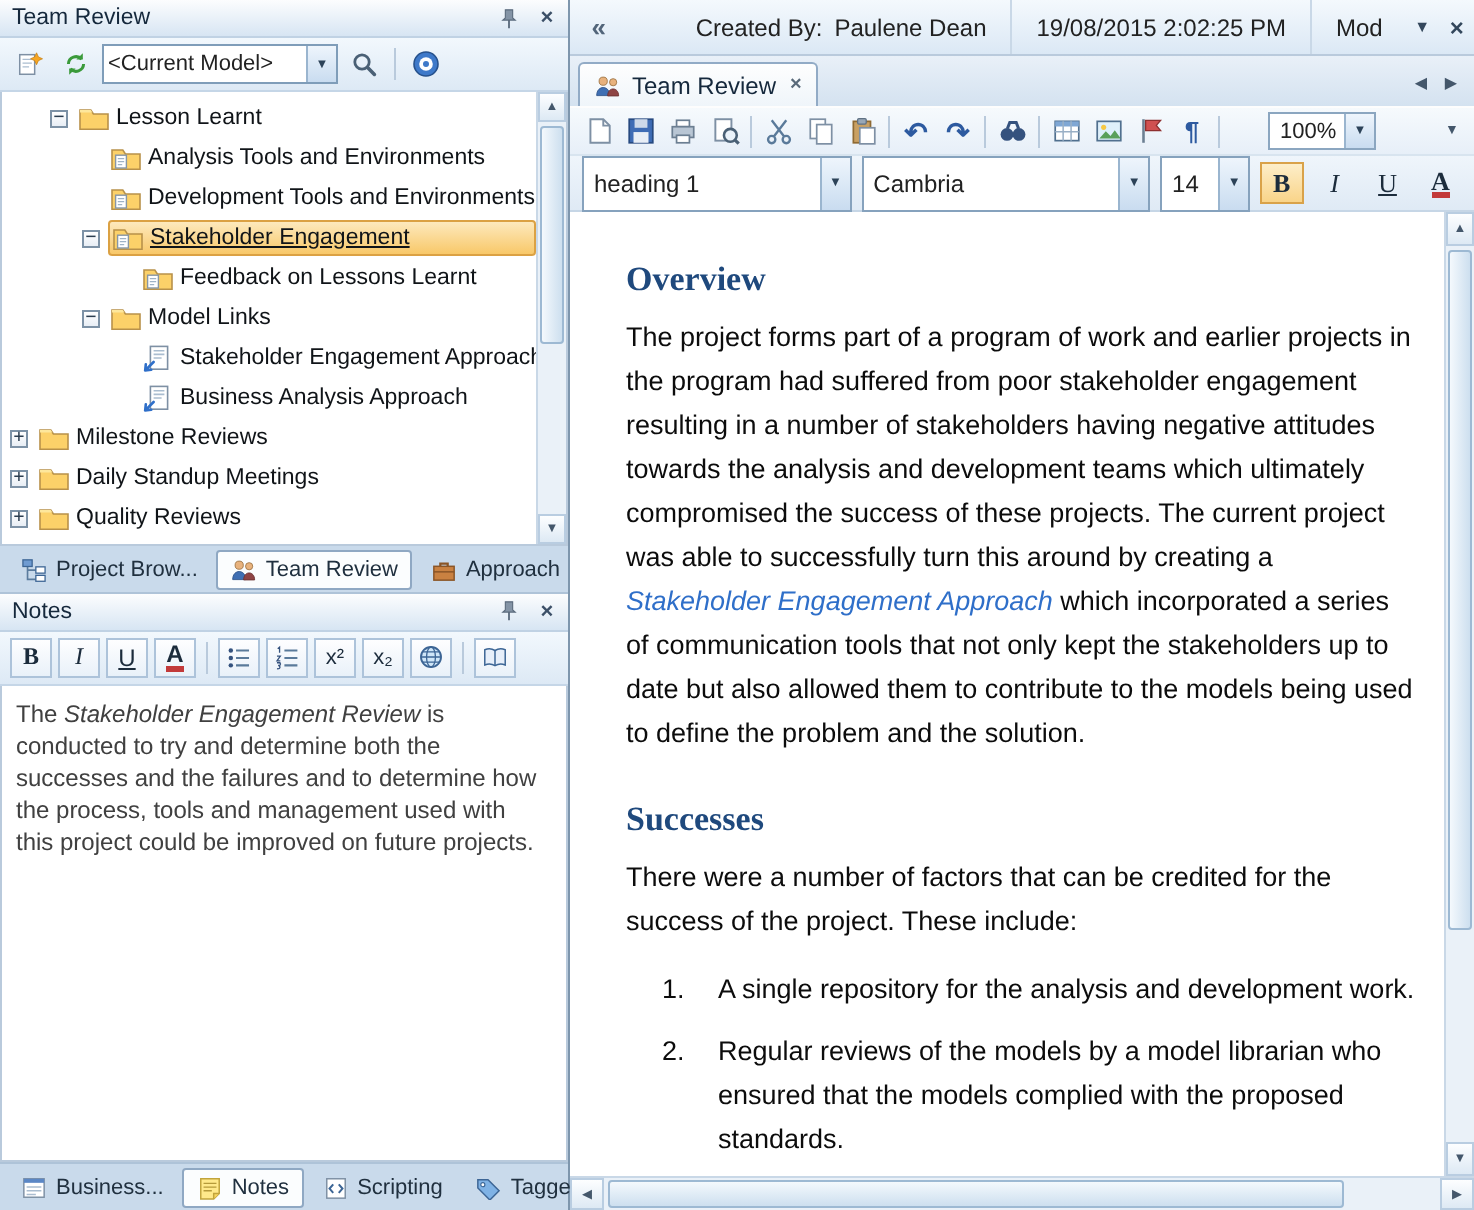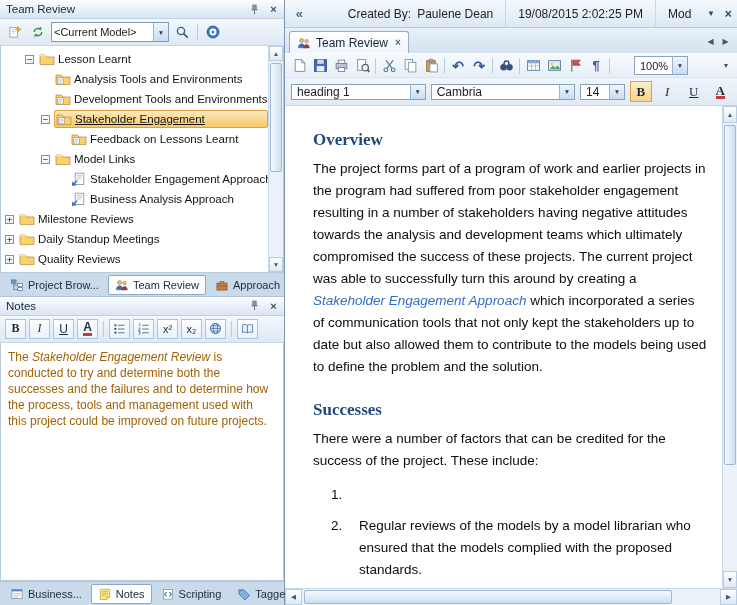--- a/index.html
+++ b/index.html
@@ -49,21 +49,21 @@
 
   .nbtn{min-width:21px;height:20px;padding:0 2px;border:1px solid #adc3da;background:linear-gradient(#fefeff,#e9f1f9);
     display:flex;align-items:center;justify-content:center;font-size:12px;color:#1c2c3c;}
   .gB{font-family:"Liberation Serif",serif;font-weight:bold;}
   .gI{font-family:"Liberation Serif",serif;font-style:italic;}
   .gU{text-decoration:underline;}
   .gA{border-bottom:3px solid #c23a3a;line-height:11px;font-weight:bold;}
   .gSS{font-size:11px;}
   .s13{width:13px;height:13px;} .s14{width:14px;height:14px;} .s15{width:15px;height:15px;}
   .notes-body{flex:1;background:#fff;border:1px solid #b9cadc;border-top:none;padding:6px 10px 6px 7px;
-    font-size:12px;line-height:16px;color:#a16207;overflow:hidden;}
+    font-size:12px;line-height:16px;color:#404040;overflow:hidden;}
 
   
   .right{flex:1;min-width:0;display:flex;flex-direction:column;background:#eef4fa;}
   .dhead{height:28px;display:flex;align-items:center;background:linear-gradient(#f4f9fd,#dbe8f5);
     border-bottom:1px solid #b9cadc;font-size:12px;color:#222;}
   .chev{width:30px;text-align:center;color:#52657a;font-size:13px;font-weight:bold;}
   .hseg{height:100%;display:flex;align-items:center;gap:6px;padding:0 12px;border-right:1px solid #c9d8e7;white-space:nowrap;}
   .hseg.first{margin-left:22px;}
   .hseg.noborder{border-right:none;overflow:hidden;}
   .hbtn{width:18px;height:18px;display:flex;align-items:center;justify-content:center;color:#33475c;font-size:8px;}
@@ -78,21 +78,21 @@
   .dtools{height:24px;display:flex;align-items:center;gap:1px;padding:0 4px;
     background:linear-gradient(#f6fafd,#e7eff8);border-bottom:1px solid #d8e4ef;}
   .tbtn{width:20px;height:20px;display:flex;align-items:center;justify-content:center;}
   .arrowg{font-size:14px;color:#2d5aa0;font-weight:bold;}
   .pil{font-size:13px;color:#2d5aa0;font-weight:bold;}
   .zoom{margin-left:21px;height:19px;width:54px;border:1px solid #8ba6c0;background:#fff;display:flex;align-items:center;font-size:11px;padding-left:5px;color:#222;}
   .ovf{margin-left:auto;font-size:7px;color:#44576b;width:14px;text-align:center;}
 
   .fbar{height:28px;display:flex;align-items:center;gap:5px;padding:0 6px;
     background:linear-gradient(#eff5fb,#dfeaf5);border-bottom:1px solid #c6d6e6;}
-  .fcombo{height:16px;background:#fff;border:1px solid #86a2bd;display:flex;align-items:center;padding-left:5px;font-size:12px;color:#222;white-space:nowrap;overflow:hidden;}
+  .fcombo{height:28px;background:#fff;border:1px solid #86a2bd;display:flex;align-items:center;padding-left:5px;font-size:12px;color:#222;white-space:nowrap;overflow:hidden;}
   .fcombo span:first-child{flex:1;overflow:hidden;}
   .w-style{width:138px;} .w-font{width:148px;} .w-size{width:46px;}
   .fbtn{width:22px;height:21px;display:flex;align-items:center;justify-content:center;
     font-family:"Liberation Serif",serif;font-size:13px;color:#1c2c3c;border:1px solid transparent;}
   .fbtn.on{background:linear-gradient(#fdeec9,#f9d489);border-color:#d9a249;}
 
   .docwrap{flex:1;min-height:0;display:flex;background:#fff;}
   .doccol{flex:1;min-width:0;overflow:hidden;padding:24px 14px 0 28px;}
   .dh{font-family:"Liberation Serif",serif;font-weight:bold;color:#1f497d;font-size:17px;margin:0 0 8px;}
   .dh.mt{margin-top:12px;}
@@ -667,20 +667,21 @@
     </div>
 
     <div class="docwrap">
       <div class="doccol">
         <div class="dh">Overview</div>
         <p class="dp"><span>The project forms part of a program of work and earlier projects in the program had suffered from poor stakeholder engagement resulting in a number of stakeholders having negative attitudes towards the analysis and development teams which ultimately compromised the success of these projects. The current project was able to successfully turn this around by creating a </span><span class="dlink">Stakeholder Engagement Approach</span><span> which incorporated a series of communication tools that not only kept the stakeholders up to date but also allowed them to contribute to the models being used to define the problem and the solution.</span></p>
         <div class="dh mt">Successes</div>
         <p class="dp small">There were a number of factors that can be credited for the success of the project. These include:</p>
         <div class="drow">
           <span class="dnum">1.</span>
+          <span class="dtext">A single repository for the analysis and development work.</span>
         </div>
         <div class="drow">
           <span class="dnum">2.</span>
           <span class="dtext">Regular reviews of the models by a model librarian who ensured that the models complied with the proposed standards.</span>
         </div>
       </div>
       <div class="vsb docsb">
         <span class="sb-btn">▲</span>
         <span class="sb-track">
             <span class="sb-thumb doc-thumb"></span>

